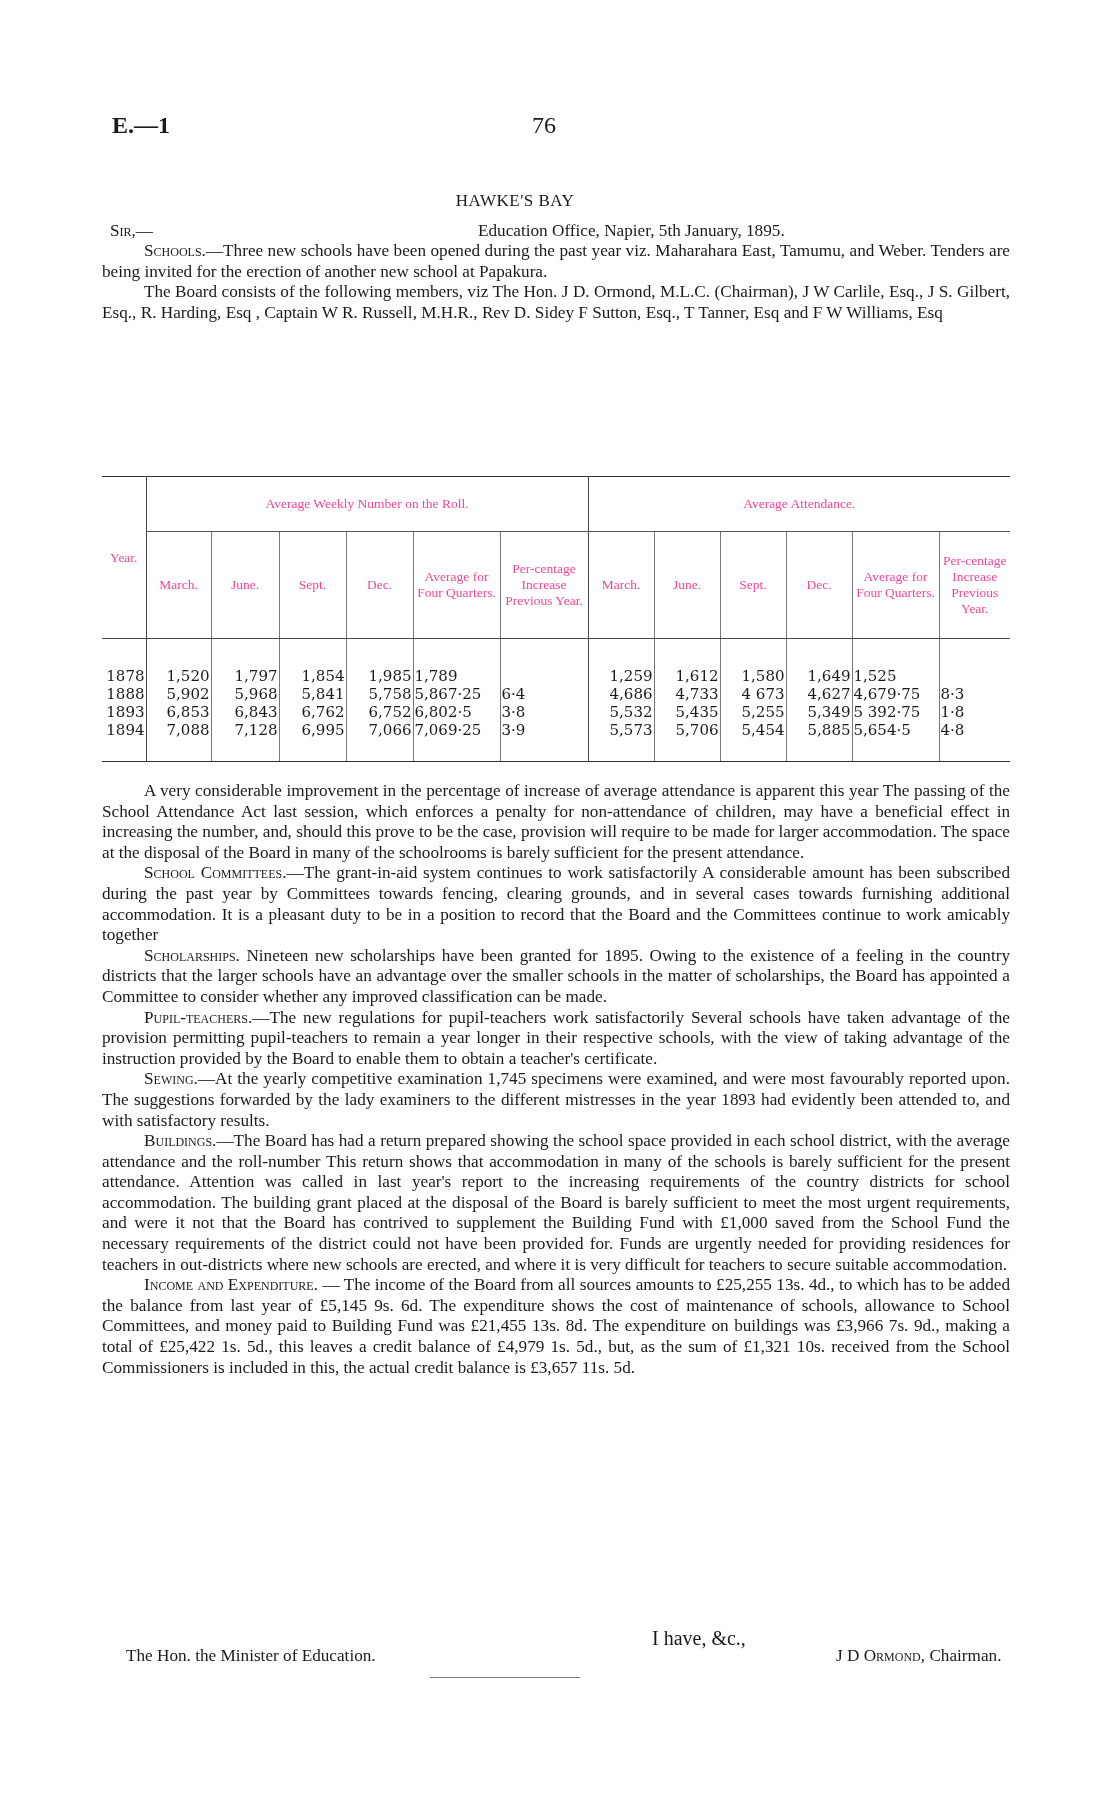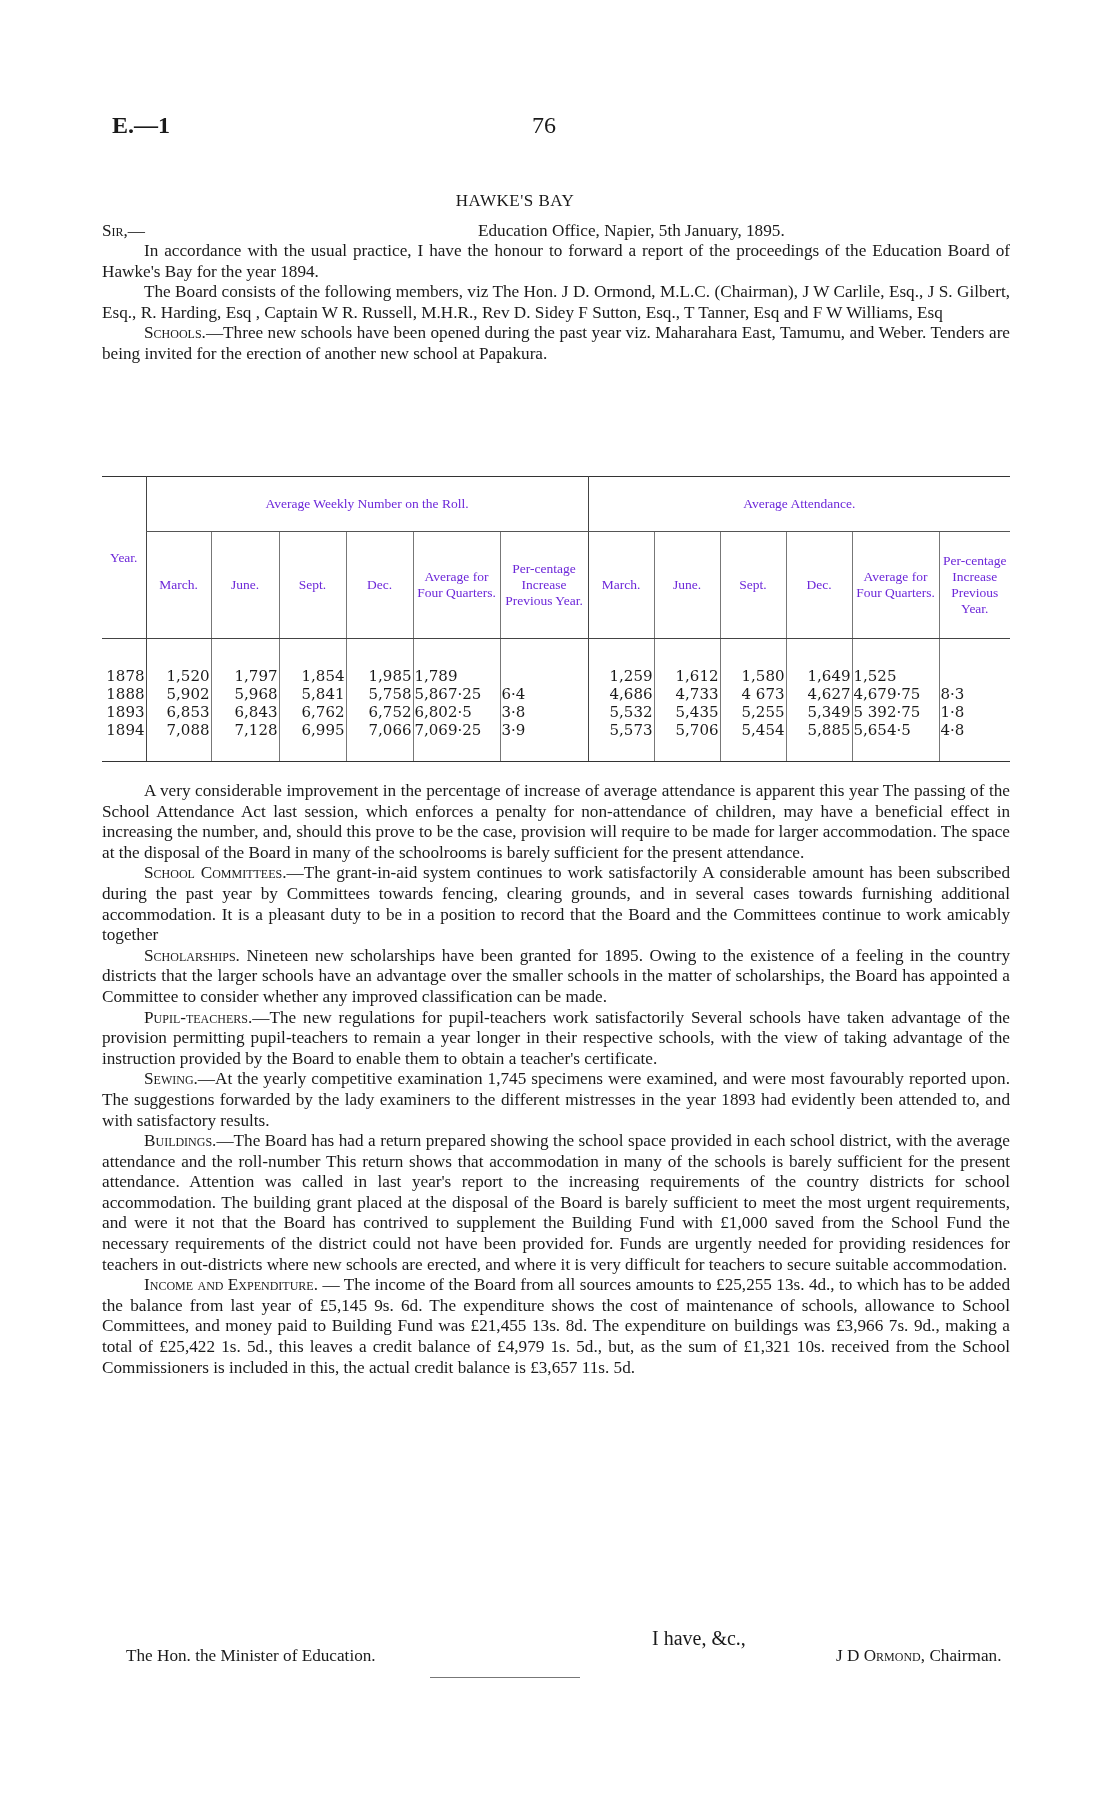--- a/index.html
+++ b/index.html
@@ -8,28 +8,28 @@
     font-family: "Liberation Serif", "DejaVu Serif", serif; color: #1a1a1a;
   }
   .page-header { position: absolute; top: 112px; left: 112px; width: 900px; height: 30px; }
   .page-header .ref { position: absolute; left: 0; top: 0; font-size: 24px; font-weight: bold; }
   .page-header .num { position: absolute; left: 420px; top: 0; font-size: 24px; }
   .title { position: absolute; top: 191px; left: 0; width: 1030px; text-align: center; font-size: 17px; letter-spacing: 0.5px; }
   .body-text {
     position: absolute; left: 102px; width: 908px; font-size: 17.2px; line-height: 20.6px; text-align: justify;
   }
   .sal-line { position: absolute; top: 221px; left: 102px; width: 908px; font-size: 17.2px; }
-  .sal-line .sir { position: absolute; left: 0; }
+  .sal-line .sir { position: absolute; left: 8px; }
   .sal-line .addr { position: absolute; left: 376px; }
   p { margin: 0; text-indent: 42px; }
   .sc { font-variant: small-caps; }
   
   .tbl { position: absolute; top: 476px; left: 102px; width: 908px; }
   table { border-collapse: collapse; width: 100%; font-size: 15.5px; }
-  th { font-weight: normal; font-size: 13.5px; line-height: 16px; color: #6d28d9; }
+  th { font-weight: normal; font-size: 13.5px; line-height: 16px; color: #ec4899; }
   .top-rule { border-top: 1.5px solid #333; }
   .grp { height: 52px; border-bottom: 1px solid #555; }
   .sub th { height: 104px; border-bottom: 1.5px solid #444; }
   .vl { border-left: 1px solid #777; }
   .vl2 { border-left: 1.5px solid #444; }
   td { font-family: "DejaVu Serif", serif; font-size: 15px; line-height: 18px; padding: 0 1px; text-align: right; white-space: nowrap; }
   td.c { text-align: left; }
   td.l { text-align: left; }
   .sp td { height: 28px; }
   .endsp td { height: 22px; border-bottom: 1.5px solid #333; }
@@ -48,23 +48,22 @@
 </div>
 
 <div class="title">HAWKE'S BAY</div>
 
 <div class="sal-line">
   <span class="sir sc">Sir,—</span>
   <span class="addr">Education Office, Napier, 5th January, 1895.</span>
 </div>
 
 <div class="body-text" style="top:241px;">
-  <p>In accordance with the usual practice, I have the honour to forward a report of the proceedings of the Education Board of Hawke's Bay for the year 1894.</p>
+  <p><span class="sc">Schools.</span><span>—Three new schools have been opened during the past year viz. Maharahara East, Tamumu, and Weber. Tenders are being invited for the erection of another new school at Papakura.</span></p>
   <p>The Board consists of the following members, viz The Hon. J D. Ormond, M.L.C. (Chairman), J W Carlile, Esq., J S. Gilbert, Esq., R. Harding, Esq , Captain W R. Russell, M.H.R., Rev D. Sidey F Sutton, Esq., T Tanner, Esq and F W Williams, Esq</p>
-  <p><span class="sc">Schools.</span><span>—Three new schools have been opened during the past year viz. Maharahara East, Tamumu, and Weber. Tenders are being invited for the erection of another new school at Papakura.</span></p>
 </div>
 
 <div class="tbl">
   <table>
     <colgroup>
       <col style="width:44px">
         <col style="width:65px">
         <col style="width:68px">
         <col style="width:67px">
         <col style="width:67px">

